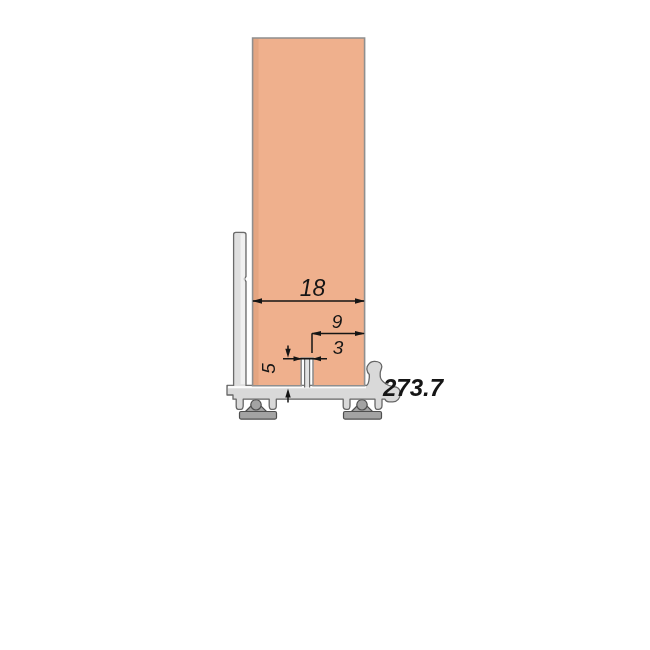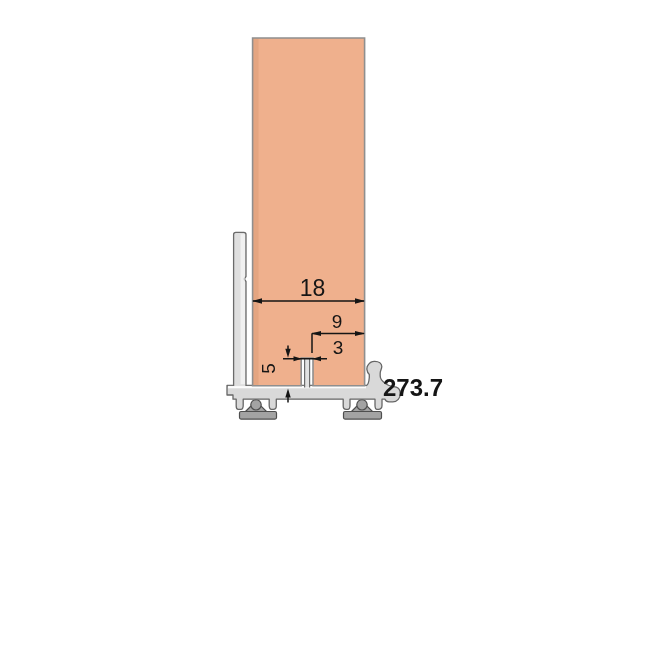--- a/index.html
+++ b/index.html
@@ -7,20 +7,21 @@
     padding: 0;
     background: #ffffff;
     font-family: "Liberation Sans", sans-serif;
   }
   .canvas {
     position: relative;
     width: 650px;
     height: 650px;
     background: #ffffff;
     overflow: hidden;
+    font-style: italic;
   }
   svg { display: block; }
   text {
     font-family: "Liberation Sans", sans-serif;
     fill: #151515;
   }
   .dim-label { font-size: 19px; }
   .dim-label-big { font-size: 23px; }
   .part-label { font-size: 24px; font-weight: bold; }
 </style>

